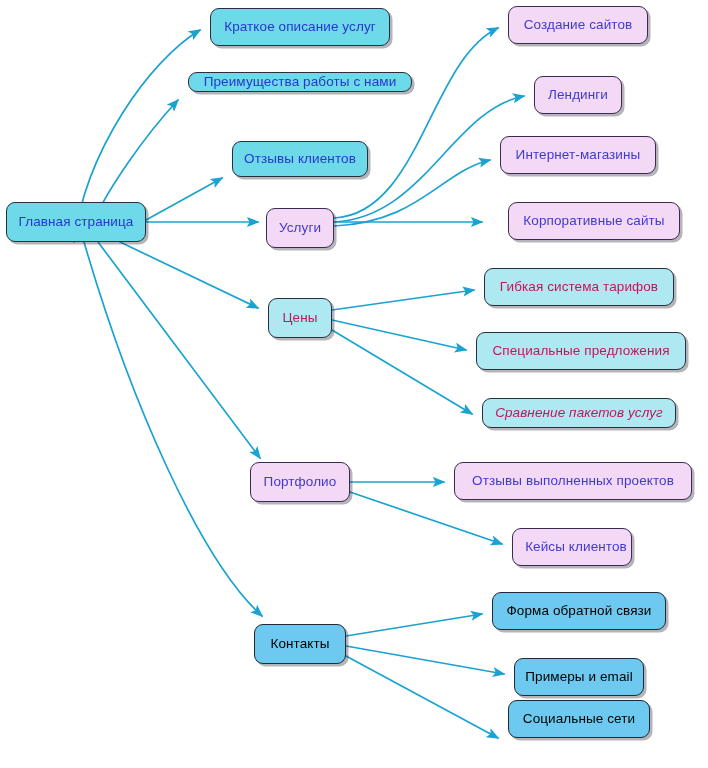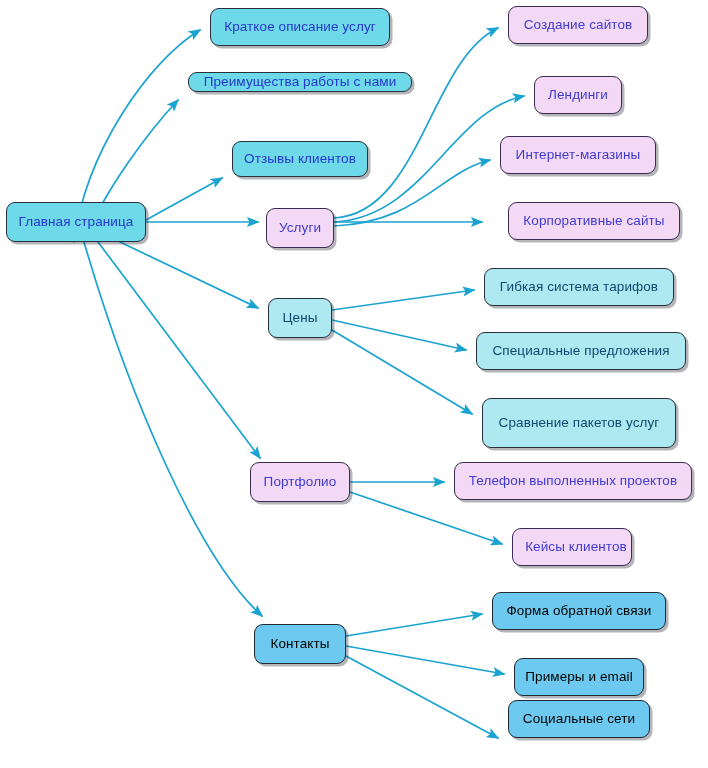--- a/index.html
+++ b/index.html
@@ -45,21 +45,21 @@
     -webkit-font-smoothing: antialiased;
   }
   .node.cyan {
     background: #6ed9e8;
     border-color: #27313d;
     color: #2538cf;
   }
   .node.cyan-light {
     background: #aee9f2;
     border-color: #27313d;
-    color: #0c4a6e;
+    color: #be185d;
   }
   .node.pink {
     background: #f4d9f6;
     border-color: #3a2b52;
     color: #3f3ad0;
   }
   .node.sky {
     background: #6dc9ef;
     border-color: #1f2a33;
     color: #000000;
@@ -132,28 +132,28 @@
       </div>
       <div class="node cyan-light" style="left: 268px; top: 298px; width: 64px; height: 40px;">
         <span class="node-label">Цены</span>
       </div>
       <div class="node cyan-light" style="left: 484px; top: 268px; width: 190px; height: 38px;">
         <span class="node-label">Гибкая система тарифов</span>
       </div>
       <div class="node cyan-light" style="left: 476px; top: 332px; width: 210px; height: 38px;">
         <span class="node-label">Специальные предложения</span>
       </div>
-      <div class="node cyan-light" style="left: 482px; top: 398px; width: 194px; height: 50px;">
+      <div class="node cyan-light" style="left: 482px; top: 398px; width: 194px; height: 30px; font-style: italic;">
         <span class="node-label">Сравнение пакетов услуг</span>
       </div>
       <div class="node pink" style="left: 250px; top: 462px; width: 100px; height: 40px;">
         <span class="node-label">Портфолио</span>
       </div>
       <div class="node pink" style="left: 454px; top: 462px; width: 238px; height: 38px;">
-        <span class="node-label">Телефон выполненных проектов</span>
+        <span class="node-label">Отзывы выполненных проектов</span>
       </div>
       <div class="node pink" style="left: 512px; top: 528px; width: 120px; height: 38px; padding-left: 8px;">
         <span class="node-label">Кейсы клиентов</span>
       </div>
       <div class="node sky" style="left: 254px; top: 624px; width: 92px; height: 40px;">
         <span class="node-label">Контакты</span>
       </div>
       <div class="node sky" style="left: 492px; top: 592px; width: 174px; height: 38px;">
         <span class="node-label">Форма обратной связи</span>
       </div>

